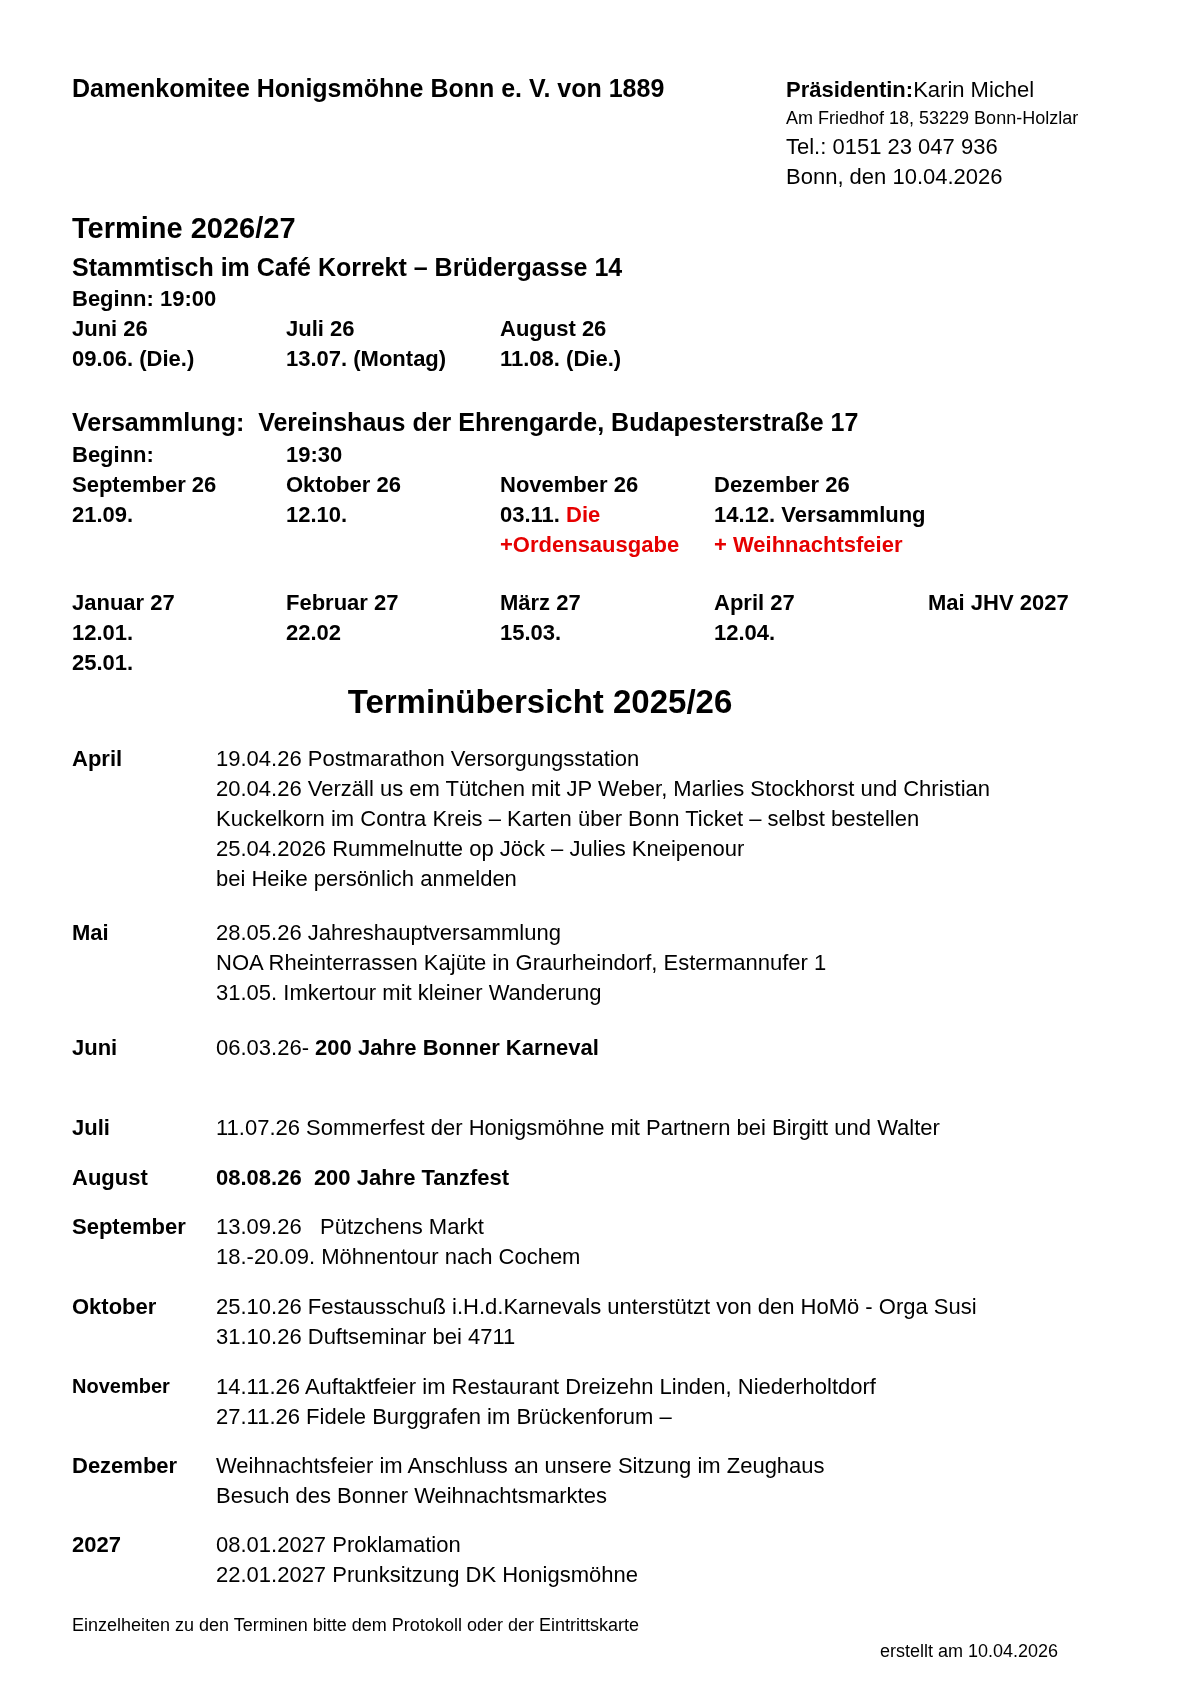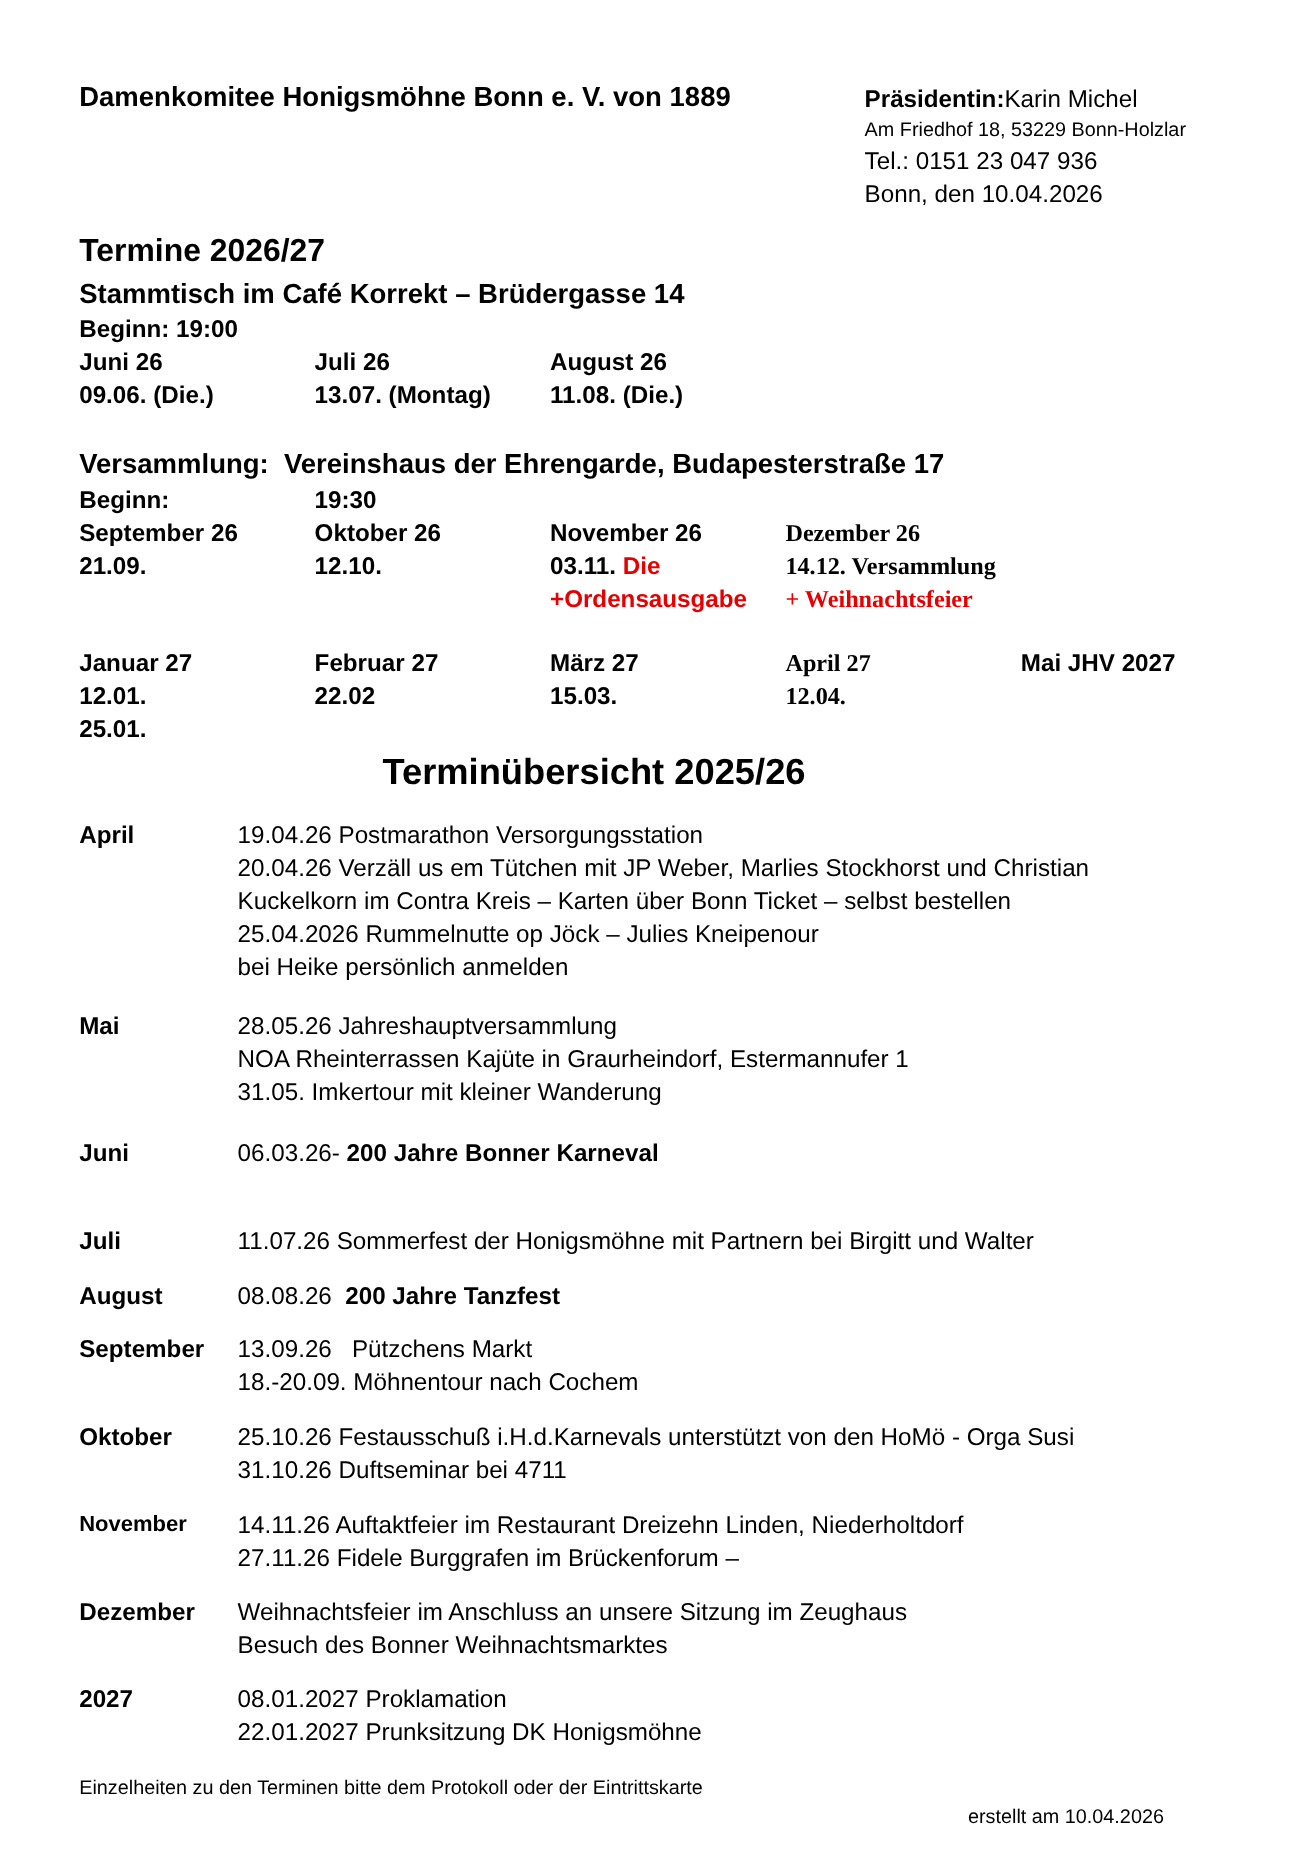--- a/index.html
+++ b/index.html
@@ -15,21 +15,21 @@
   .contact .line { display: block; white-space: nowrap; }
   .contact .pres { font-size: 22px; line-height: 28px; }
   .contact .addr { font-size: 18px; line-height: 28px; }
   .contact .tel, .contact .date { font-size: 22px; line-height: 30px; }
 
   
   .h-termine { left: 72px; top: 212px; font-size: 29px; font-weight: bold; }
   .h-stamm { left: 72px; top: 253px; font-size: 25px; font-weight: bold; }
   .grid-row { position: absolute; left: 72px; font-size: 22px; font-weight: bold; height: 30px; }
   .grid-row .cell { position: absolute; top: 0; white-space: nowrap; text-align: right; }
-  .c0 { left: 0; } .c1 { left: 214px; } .c2 { left: 428px; } .c3 { left: 642px; font-family: Liberation Serif, serif; } .c4 { left: 856px; }
+  .c0 { left: 0; } .c1 { left: 214px; } .c2 { left: 428px; } .c3 { left: 642px; } .c4 { left: 856px; }
 
   .h-vers { left: 72px; top: 408px; font-size: 25px; font-weight: bold; }
 
   
   .h-overview { left: 0; width: 1040px; top: 683px; font-size: 33px; font-weight: bold; text-align: center; padding-left: 40px; }
   .month { position: absolute; left: 72px; font-size: 22px; font-weight: bold; white-space: nowrap; }
   .month.small { font-size: 20px; text-align: center; }
   .events { position: absolute; left: 216px; font-size: 22px; line-height: 30px; }
   .events .ev { display: block; white-space: nowrap; }
 
@@ -126,21 +126,21 @@
   <span class="ev"><span style="white-space:pre;">06.03.26- </span><b>200 Jahre Bonner Karneval</b></span>
 </div>
 
 <div class="month" style="top:1115px;">Juli</div>
 <div class="events" style="top:1113px;">
   <span class="ev">11.07.26 Sommerfest der Honigsmöhne mit Partnern bei Birgitt und Walter</span>
 </div>
 
 <div class="month" style="top:1165px;">August</div>
 <div class="events" style="top:1163px;">
-  <span class="ev"><span style="white-space:pre;">08.08.26  </span><b>200 Jahre Tanzfest</b></span>
+  <span class="ev"><span style="white-space:pre;font-weight:bold;">08.08.26  </span><b>200 Jahre Tanzfest</b></span>
 </div>
 
 <div class="month" style="top:1214px;">September</div>
 <div class="events" style="top:1212px;">
   <span class="ev" style="white-space:pre;">13.09.26   Pützchens Markt</span>
   <span class="ev">18.-20.09. Möhnentour nach Cochem</span>
 </div>
 
 <div class="month" style="top:1294px;">Oktober</div>
 <div class="events" style="top:1292px;">

